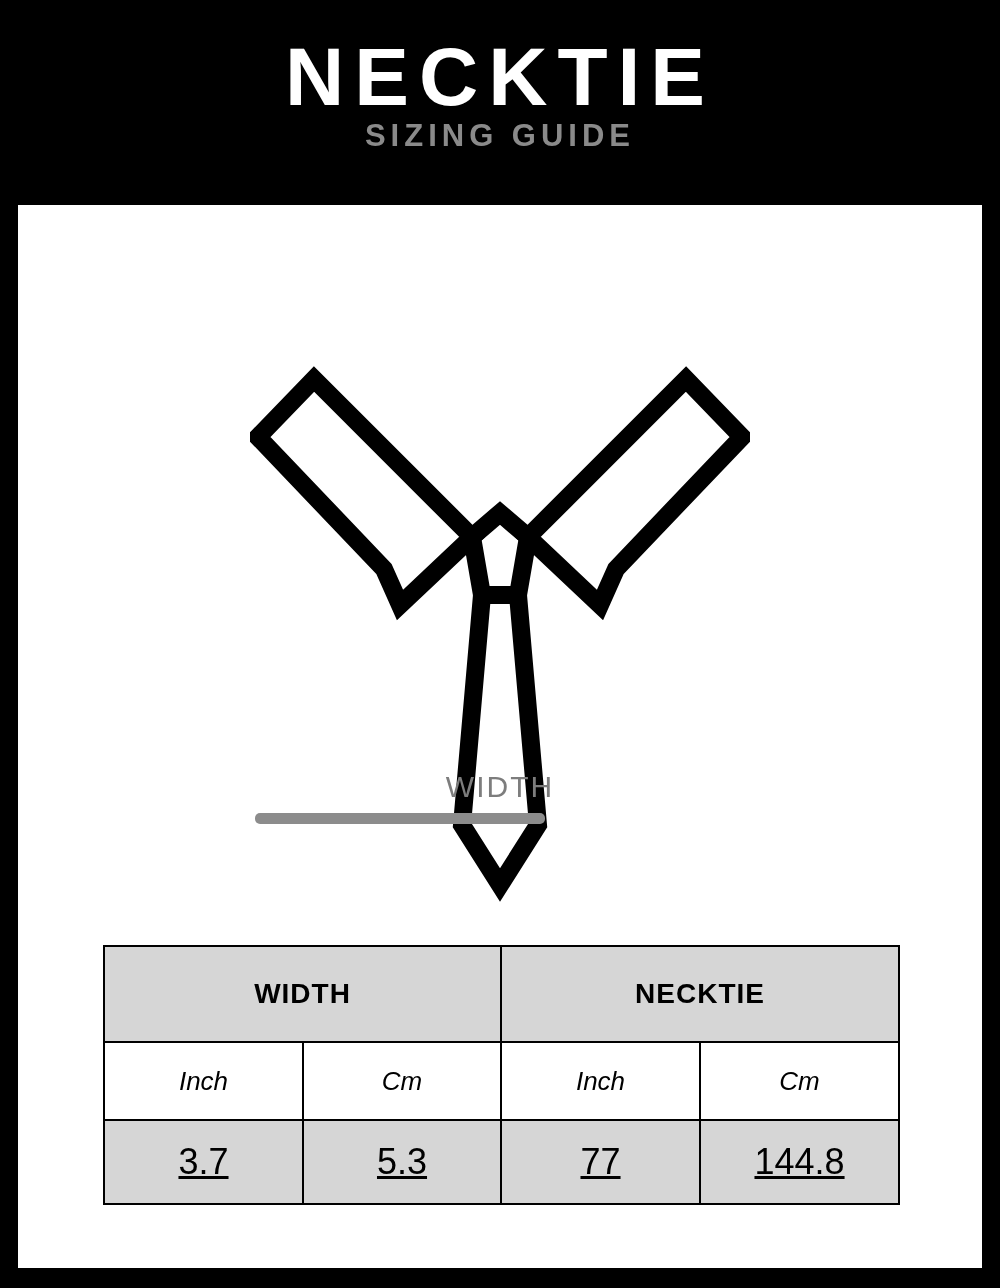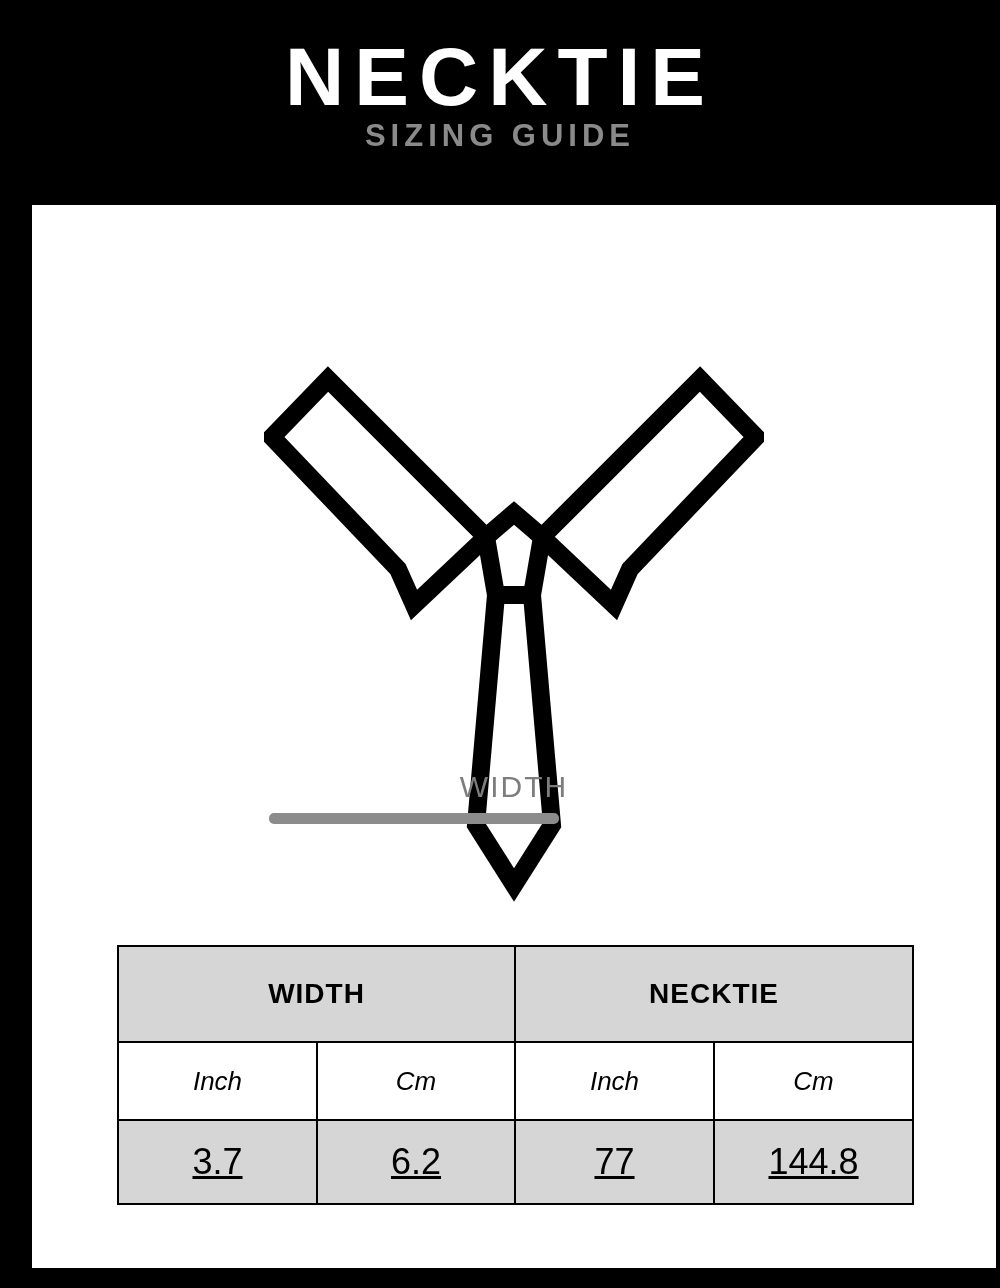--- a/index.html
+++ b/index.html
@@ -44,21 +44,21 @@
     color: #8a8a8a;
     font-size: 31px;
     font-weight: bold;
     letter-spacing: 5px;
     font-family: "Liberation Sans", sans-serif;
   }
   
   .panel {
     position: absolute;
     top: 205px;
-    left: 32px;
+    left: 18px;
     width: 964px;
     height: 1063px;
     background: #ffffff;
     box-sizing: border-box;
   }
   
   .illustration {
     position: absolute;
     top: 60px;
     left: 0;
@@ -168,21 +168,21 @@
             <td class="grp-head" colspan="2">NECKTIE</td>
           </tr>
           <tr>
             <td class="unit-head">Inch</td>
             <td class="unit-head">Cm</td>
             <td class="unit-head">Inch</td>
             <td class="unit-head">Cm</td>
           </tr>
           <tr>
             <td class="value-cell">3.7</td>
-            <td class="value-cell">6.2</td>
+            <td class="value-cell">5.3</td>
             <td class="value-cell">77</td>
             <td class="value-cell">144.8</td>
           </tr>
         </tbody>
       </table>
     </div>
 
   </div>
 </div>
 

